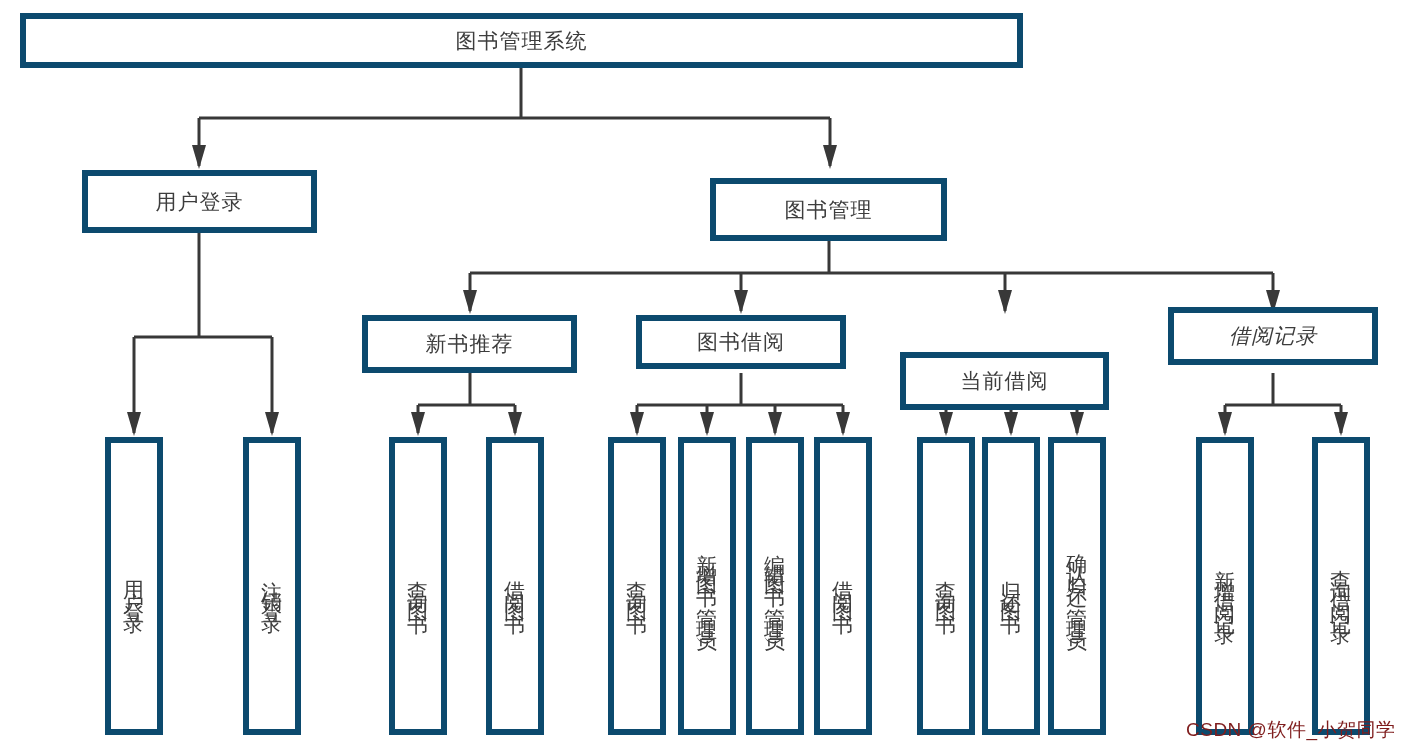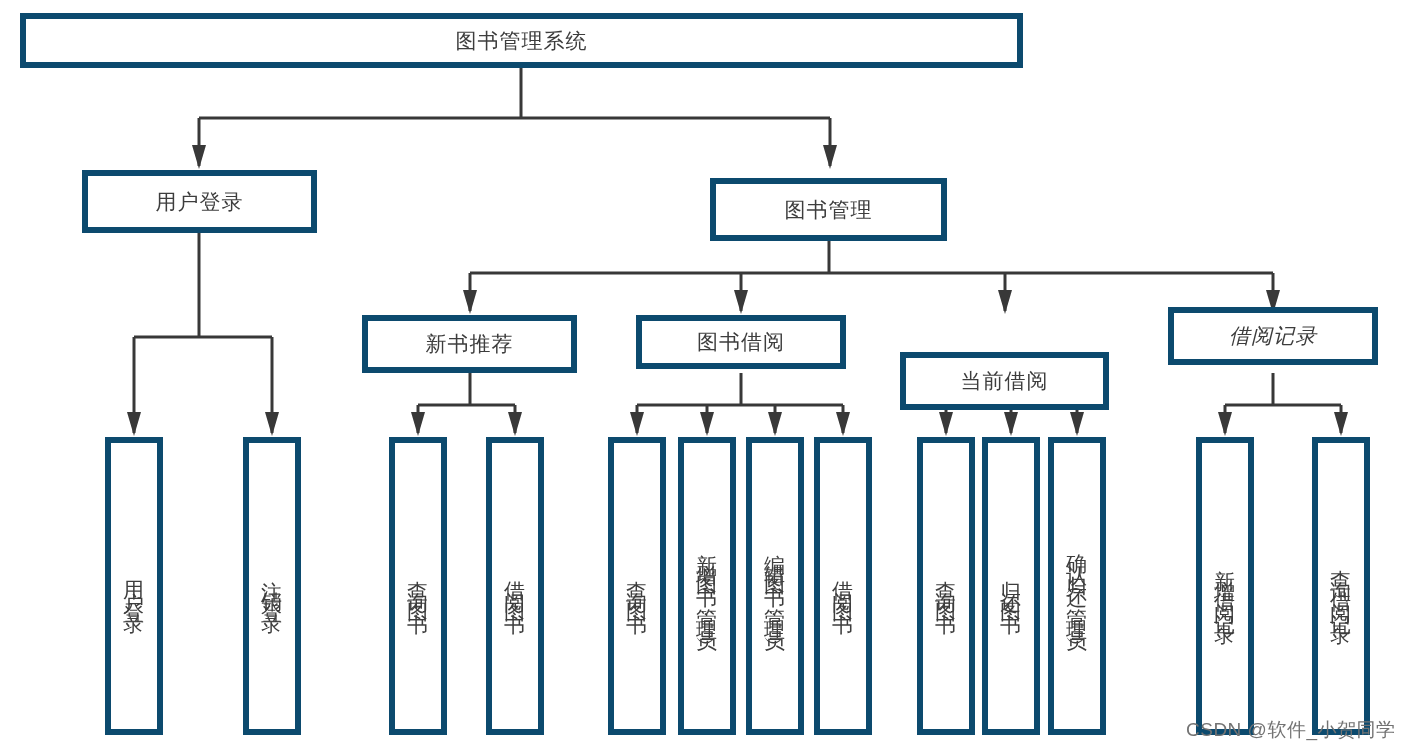--- a/index.html
+++ b/index.html
@@ -46,21 +46,21 @@
     writing-mode: vertical-lr;
     text-orientation: mixed;
     letter-spacing: 11px;
     line-height: 1;
   }
   .watermark {
     position: absolute;
     left: 1186px;
     top: 717px;
     font-size: 19px;
-    color: #737373;
+    color: #7f1d1d;
     white-space: nowrap;
     letter-spacing: 0.5px;
   }
 </style>
 </head>
 <body>
 
 <div id="canvas">
 
   <svg class="connectors" viewBox="0 0 1405 747" xmlns="http://www.w3.org/2000/svg">

